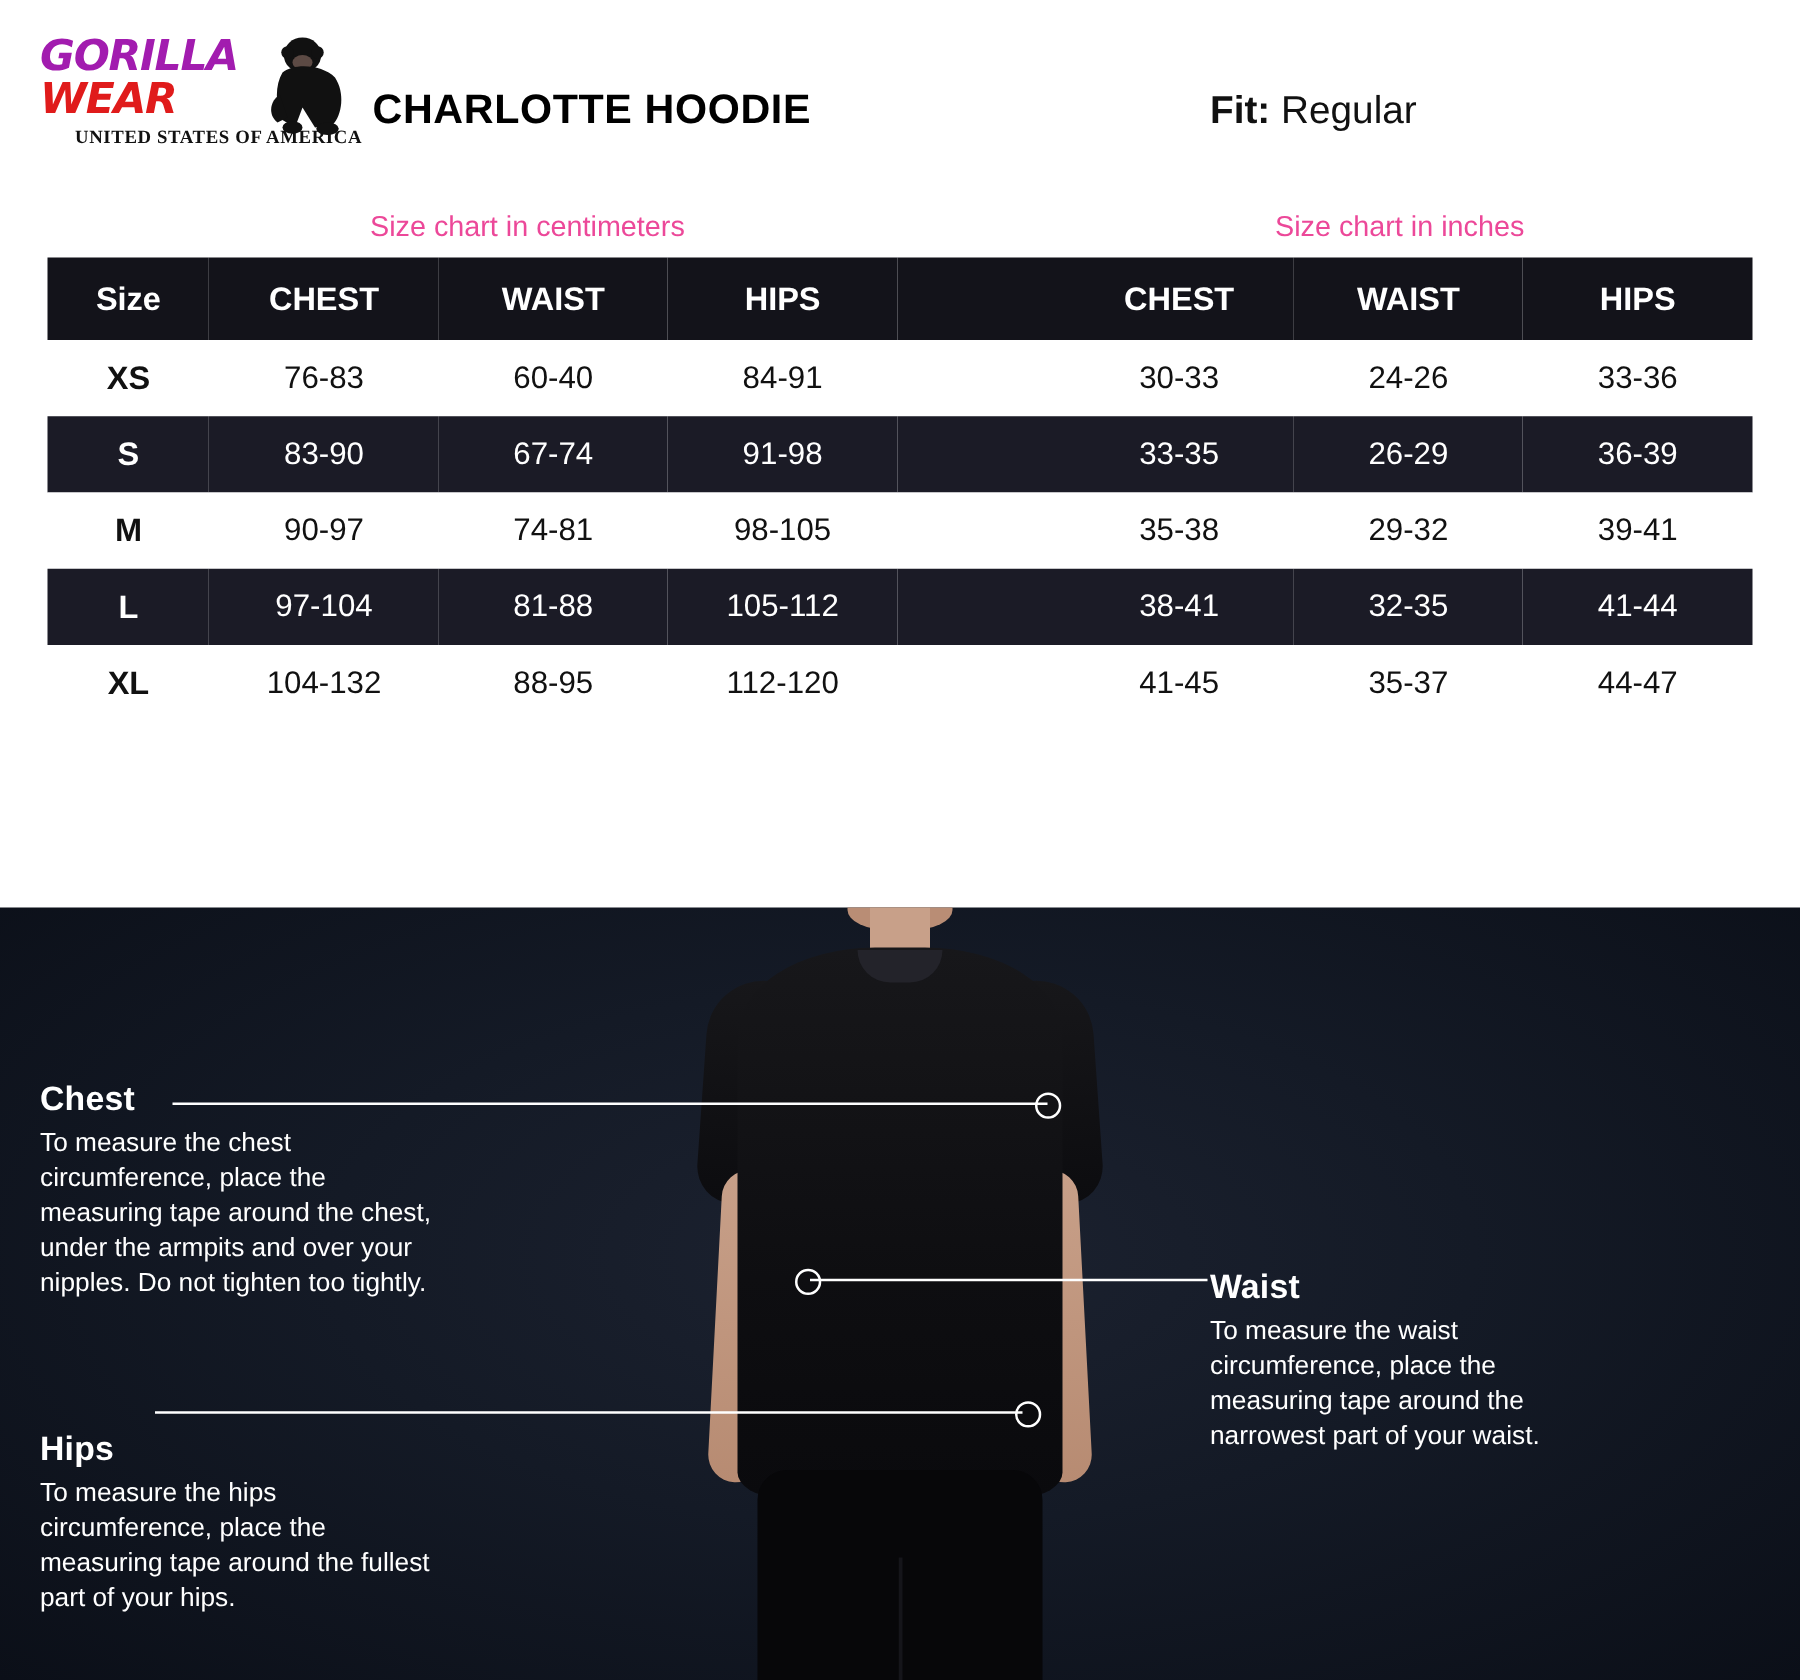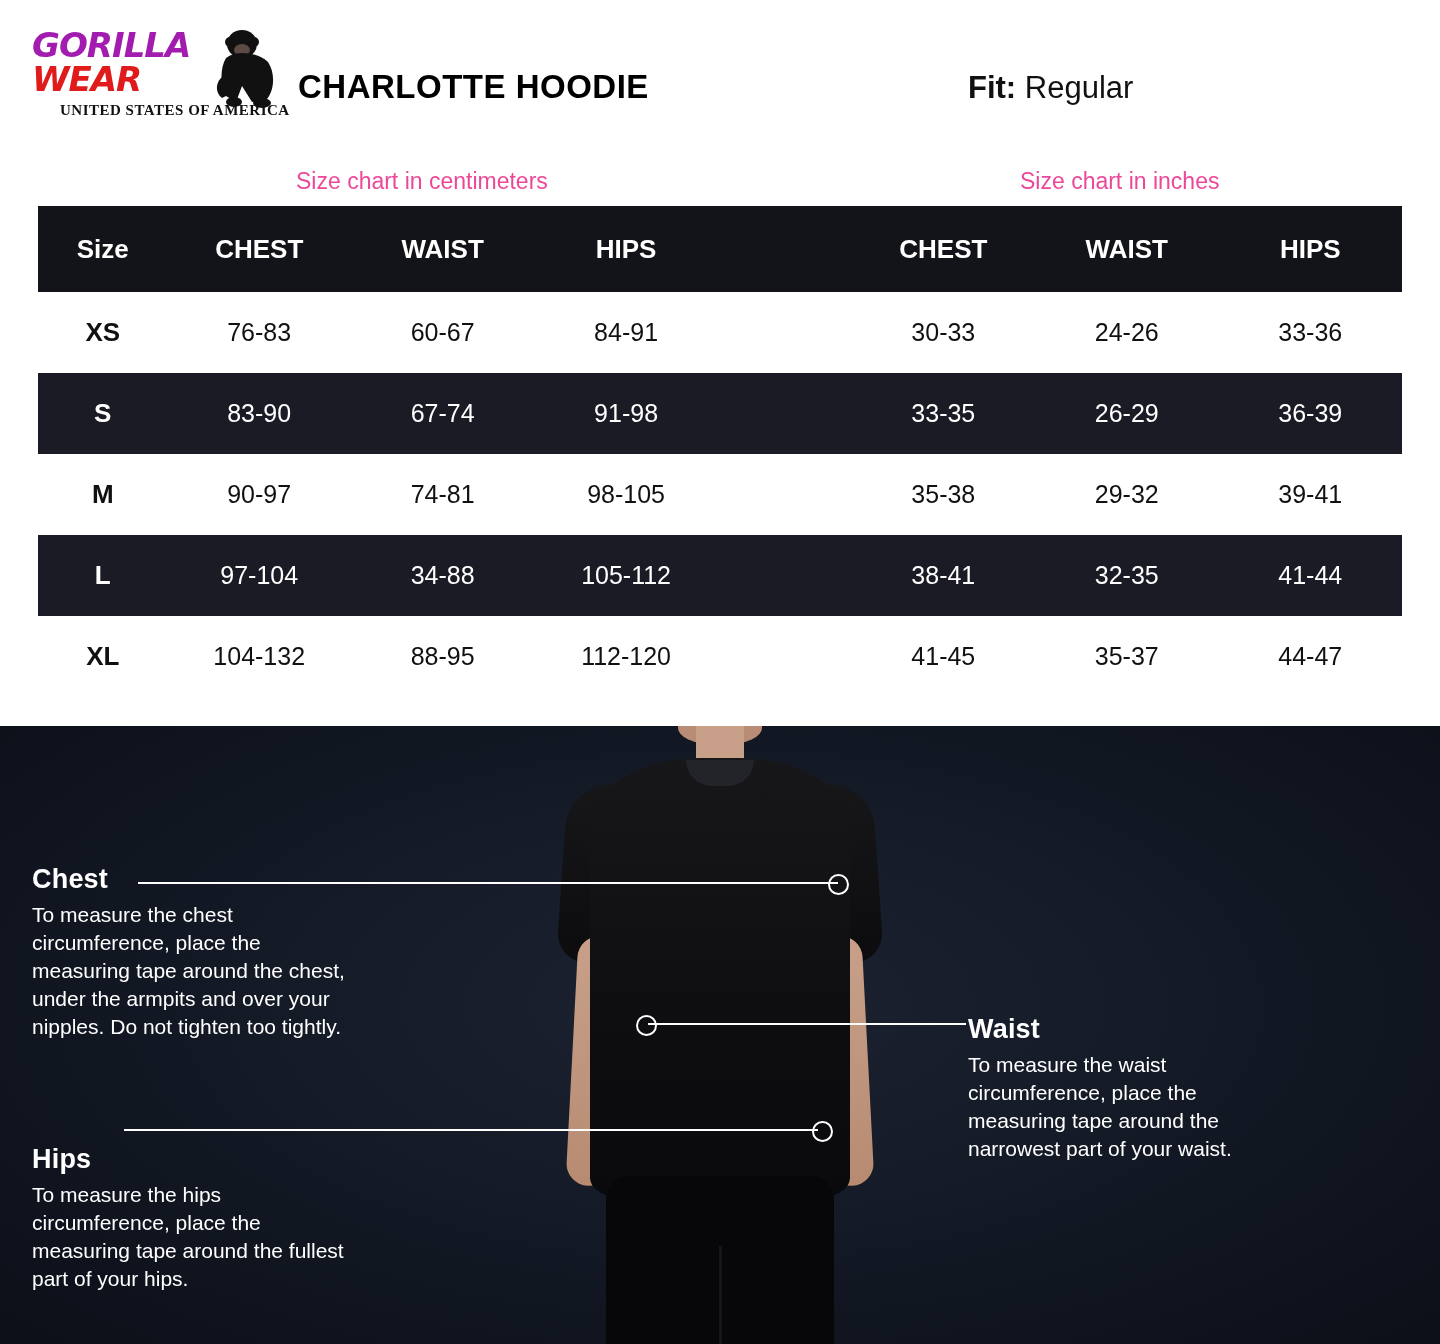--- a/index.html
+++ b/index.html
@@ -106,21 +106,21 @@
     top: 206px;
     width: 1364px;
     border-collapse: collapse;
     table-layout: fixed;
   }
   .size-table th,
   .size-table td {
     text-align: center;
     font-size: 25px;
     height: 53px;
-    padding: 14px;
+    padding: 4px;
   }
   .size-table thead th {
     background: #13131a;
     color: #ffffff;
     font-weight: bold;
     font-size: 26px;
     height: 58px;
   }
   .size-table tbody tr.row-odd {
     background: #ffffff;
@@ -324,21 +324,21 @@
       <th></th>
       <th>CHEST</th>
       <th>WAIST</th>
       <th>HIPS</th>
     </tr>
   </thead>
   <tbody>
     <tr class="row-odd">
       <td class="size-cell">XS</td>
       <td>76-83</td>
-      <td>60-67</td>
+      <td>60-40</td>
       <td>84-91</td>
       <td></td>
       <td>30-33</td>
       <td>24-26</td>
       <td>33-36</td>
     </tr>
     <tr class="row-even">
       <td class="size-cell">S</td>
       <td>83-90</td>
       <td>67-74</td>
@@ -354,21 +354,21 @@
       <td>74-81</td>
       <td>98-105</td>
       <td></td>
       <td>35-38</td>
       <td>29-32</td>
       <td>39-41</td>
     </tr>
     <tr class="row-even">
       <td class="size-cell">L</td>
       <td>97-104</td>
-      <td>34-88</td>
+      <td>81-88</td>
       <td>105-112</td>
       <td></td>
       <td>38-41</td>
       <td>32-35</td>
       <td>41-44</td>
     </tr>
     <tr class="row-odd">
       <td class="size-cell">XL</td>
       <td>104-132</td>
       <td>88-95</td>

